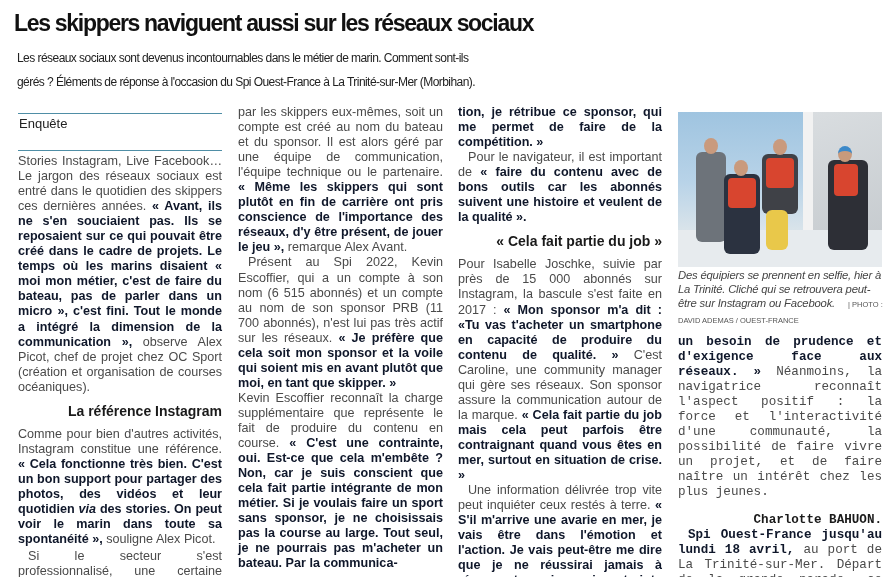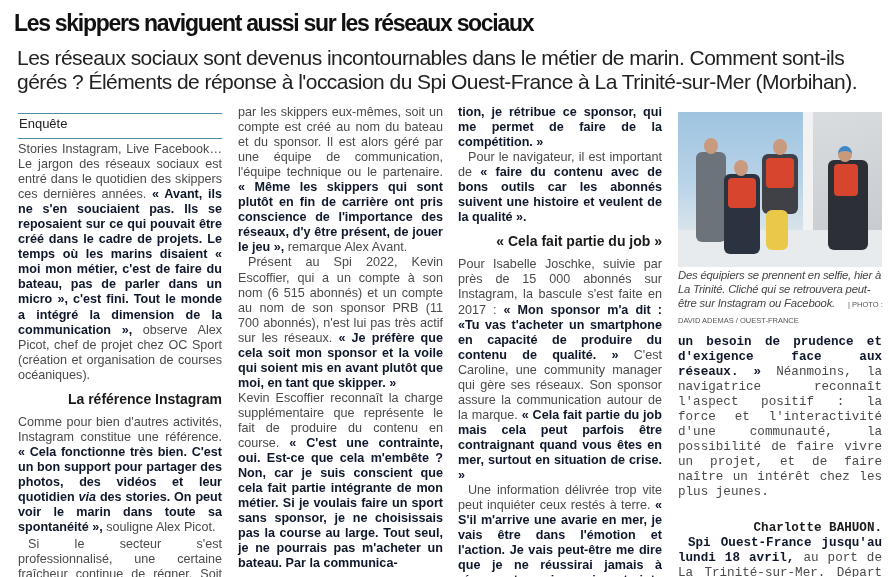--- a/index.html
+++ b/index.html
@@ -7,40 +7,40 @@
   body { font-family: "Liberation Sans", sans-serif; color: #2a2a2a; position: relative; }
 
   .headline {
     position: absolute; left: 14px; top: 2px; width: 870px;
     font-family: "Liberation Sans", sans-serif; font-weight: bold;
     font-size: 23px; letter-spacing: -1.3px; color: #111;
     white-space: nowrap; line-height: 42px;
   }
   .standfirst {
     position: absolute; left: 17px; top: 46px; width: 870px;
-    font-size: 21px; letter-spacing: -0.55px; color: #222; line-height: 24px;
+    font-size: 12px; letter-spacing: -0.55px; color: #222; line-height: 24px;
   }
 
   .col {
     position: absolute; top: 113px; font-size: 12.6px; line-height: 15.05px;
     color: #4a4a4a; text-align: justify;
   }
   .col p { margin: 0; }
   .col .indent { text-indent: 10px; }
   .col b { color: #0f172a; font-weight: bold; }
   .col i { font-style: italic; }
 
   .c1 { left: 18px; width: 204px; }
   .c2 { left: 238px; width: 205px; top: 105px; }
   .c3 { left: 458px; width: 204px; top: 105px; }
   .c4 { left: 678px; width: 204px; top: 335px; font-family: Liberation Mono, monospace; }
 
   .rubric {
     border-top: 1.5px solid #4f8ea6; border-bottom: 1.5px solid #4f8ea6;
-    font-size: 13px; color: #222; padding: 1px 2px 6px 1px; margin-bottom: 3px;
+    font-size: 13px; color: #222; padding: 1px 2px 18px 1px; margin-bottom: 3px;
     line-height: 17px;
   }
   .subhead {
     font-size: 14px; font-weight: bold; color: #1a1a1a; text-align: right;
     margin: 8px 0 8px 0; line-height: 16px;
   }
 
   .photo {
     position: absolute; left: 678px; top: 112px; width: 204px; height: 155px;
     background: linear-gradient(180deg, #9fc4e0 0%, #b8d3e8 45%, #d8e3ea 75%, #e8ecee 100%);
@@ -54,21 +54,21 @@
   .photo .vest { position: absolute; background: #d8452f; border-radius: 4px; }
   .photo .head { position: absolute; width: 14px; height: 16px; border-radius: 50%; background: #c99a7d; }
 
   .caption {
     position: absolute; left: 678px; top: 268px; width: 206px;
     font-size: 11.3px; font-style: italic; color: #444; line-height: 14px;
     letter-spacing: -0.2px;
   }
   .credit { font-style: normal; font-size: 7.5px; color: #555; letter-spacing: 0; margin-left: 10px; }
 
-  .signature { text-align: right; font-weight: bold; color: #1a1a1a; margin-top: 20px; }
+  .signature { text-align: right; font-weight: bold; color: #1a1a1a; margin-top: 12px; }
   .infobox { margin-top: 16px; }
 </style>
 </head>
 <body>
 
 <h1 class="headline">Les skippers naviguent aussi sur les réseaux sociaux</h1>
 <div class="standfirst">
   <div>Les réseaux sociaux sont devenus incontournables dans le métier de marin. Comment sont-ils</div>
   <div>gérés ?  Éléments de réponse à l'occasion du Spi Ouest-France à La Trinité-sur-Mer (Morbihan).</div>
 </div>

